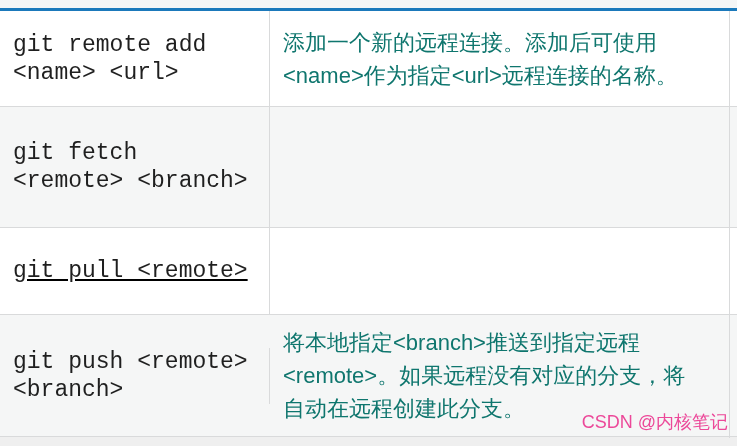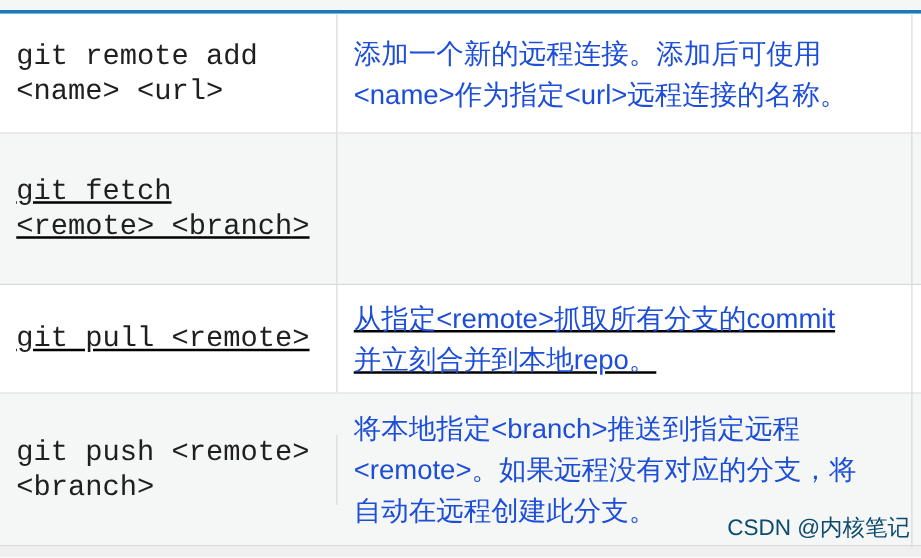--- a/index.html
+++ b/index.html
@@ -15,21 +15,21 @@
 
   .git-table { position: relative; }
   .trow {
     display: flex;
     box-sizing: border-box;
     border-bottom: 1px solid #d9dadb;
     background: #ffffff;
   }
   .trow.alt { background: #f5f6f6; }
   .r1 { height: 96px; }
-  .r2 { height: 121px; text-decoration: underline; }
+  .r2 { height: 121px; }
   .r3 { height: 87px; text-decoration: underline; }
   .r4 { height: 122px; align-items: center; }
 
   .cell-cmd {
     width: 270px;
     box-sizing: border-box;
     border-right: 1px solid #d9dadb;
     display: flex; align-items: center;
     padding: 0 8px 0 13px;
     flex-shrink: 0;
@@ -41,37 +41,37 @@
     min-width: 0;
   }
   .cmd {
     font-family: "Liberation Mono", "DejaVu Sans Mono", monospace;
     font-size: 23px; line-height: 28px;
     color: #1f1f1f;
     white-space: pre-line;
   }
   .desc {
     font-size: 22px; line-height: 33px;
-    color: #1d4ed8;
+    color: #0f766e;
     white-space: pre-line;
   }
 
   .right-vline {
     position: absolute;
     left: 729px; top: 11px;
     width: 1px; height: 427px;
     background: #d9dadb;
   }
   .bottom-strip { height: 9px; background: #efefef; }
 
   .watermark {
     position: absolute;
     right: 9px; top: 411px;
     font-size: 18px; line-height: 22px;
-    color: #0c4a6e;
+    color: #ec4899;
     white-space: nowrap;
   }
 </style>
 </head>
 <body>
 
 <div class="top-strip"></div>
 <div class="accent-bar"></div>
 
 <div class="git-table">
@@ -91,24 +91,20 @@
     <div class="cell-cmd">
       <span class="cmd">git fetch
 &lt;remote&gt; &lt;branch&gt;</span>
     </div>
   </div>
 
   <div class="trow r3">
     <div class="cell-cmd">
       <span class="cmd">git pull &lt;remote&gt;</span>
     </div>
-    <div class="cell-desc">
-      <span class="desc">从指定&lt;remote&gt;抓取所有分支的commit
-并立刻合并到本地repo。</span>
-    </div>
   </div>
 
   <div class="trow r4 alt">
     <div class="cell-cmd">
       <span class="cmd">git push &lt;remote&gt;
 &lt;branch&gt;</span>
     </div>
     <div class="cell-desc">
       <span class="desc">将本地指定&lt;branch&gt;推送到指定远程
 &lt;remote&gt;。如果远程没有对应的分支，将

